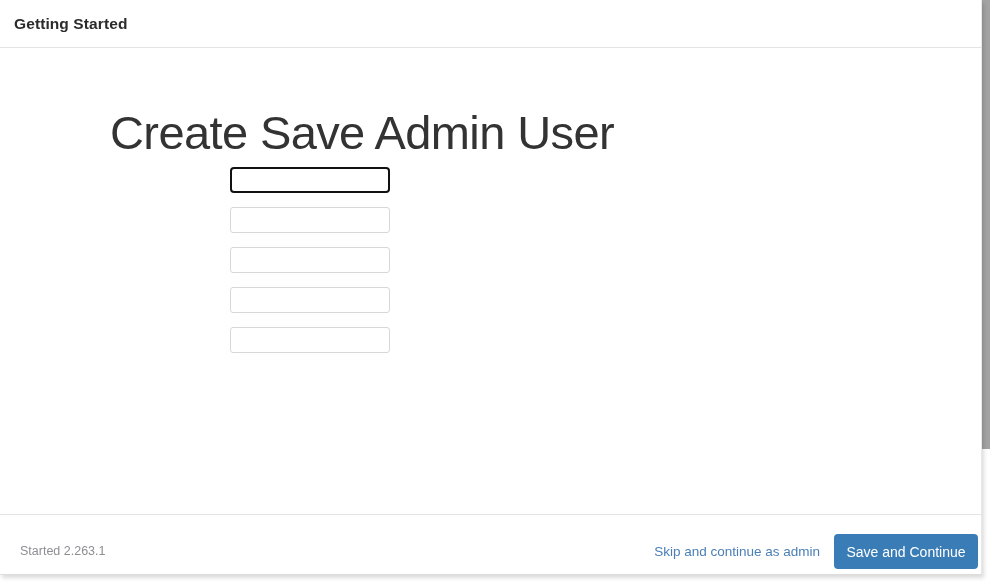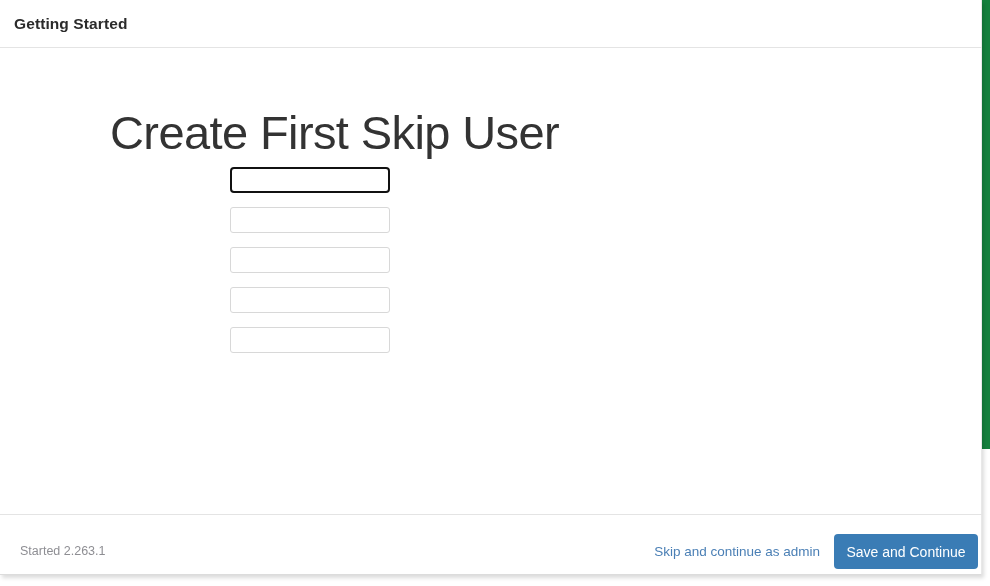--- a/index.html
+++ b/index.html
@@ -9,21 +9,21 @@
     height: 586px;
     background: #ffffff;
     font-family: "Liberation Sans", "DejaVu Sans", sans-serif;
     overflow: hidden;
   }
 
   .page {
     position: relative;
     width: 990px;
     height: 449px;
-    background: #15803d;
+    background: #a3a3a3;
     box-sizing: border-box;
   }
 
   
   .card {
     position: absolute;
     left: 0;
     top: 0;
     width: 982px;
     height: 575px;
@@ -162,21 +162,21 @@
 <body>
 
 <div class="page">
   <div class="card">
 
     <div class="header">
       <div class="header-title">Getting Started</div>
     </div>
 
     <div class="body">
-      <div class="main-title">Create First Skip User</div>
+      <div class="main-title">Create Save Admin User</div>
 
       <div class="form">
 
         <div class="form-row">
 
           <input class="form-input focused" type="text" value="" style="">
         </div>
 
         <div class="form-row">
 

